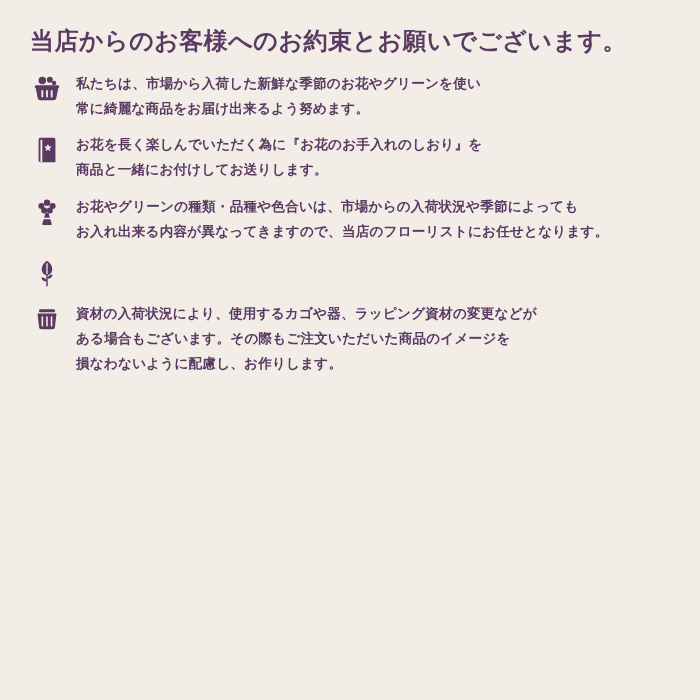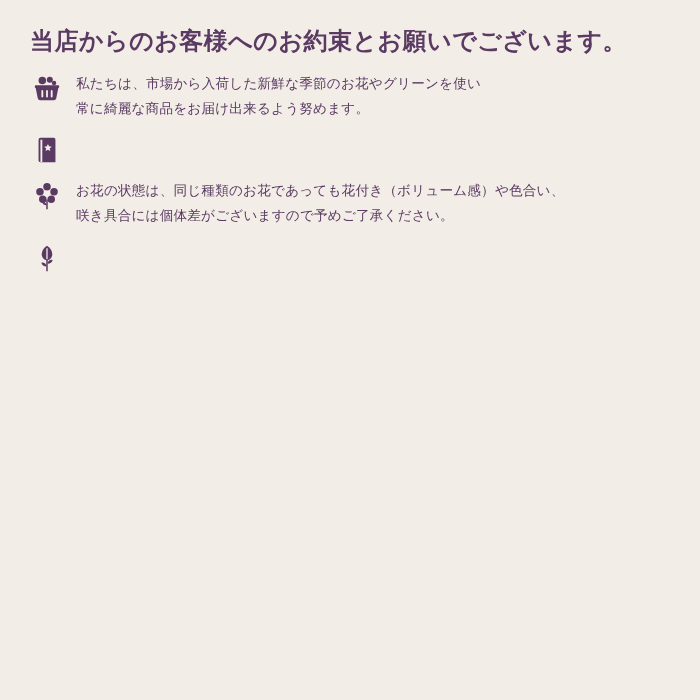--- a/index.html
+++ b/index.html
@@ -28,20 +28,21 @@
     color: #5a3a62;
     margin: 0 0 12px 6px;
     line-height: 1.25;
     white-space: nowrap;
   }
   .promise-list {
     display: flex;
     flex-direction: column;
     gap: 10px;
     margin-top: 14px;
+    font-weight: bold;
   }
   .promise-item {
     display: flex;
     align-items: flex-start;
     gap: 12px;
     padding-left: 6px;
   }
   .icon-box {
     flex: 0 0 auto;
     width: 34px;
@@ -91,49 +92,64 @@
     </div>
 
     <div class="promise-item">
       <span class="icon-box">
         <svg width="30" height="30" viewBox="0 0 32 32" aria-hidden="true">
           <path class="fill" d="M9 3h14a2 2 0 0 1 2 2v24H9a2 2 0 0 1-2-2V5a2 2 0 0 1 2-2z"></path>
           <rect fill="#f2ede6" x="9" y="5" width="2" height="24"></rect>
           <path fill="#f2ede6" d="M17 9.5l1.2 2.6 2.8.3-2.1 1.9.6 2.8-2.5-1.5-2.5 1.5.6-2.8-2.1-1.9 2.8-.3z"></path>
         </svg>
       </span>
+      <div class="promise-text">お花を長く楽しんでいただく為に『お花のお手入れのしおり』を
+商品と一緒にお付けしてお送りします。</div>
     </div>
-
 
     <div class="promise-item">
       <span class="icon-box">
         <svg width="30" height="30" viewBox="0 0 32 32" aria-hidden="true">
-          <circle class="fill" cx="16" cy="6" r="4"></circle>
-          <circle class="fill" cx="8.5" cy="11.5" r="4"></circle>
-          <circle class="fill" cx="23.5" cy="11.5" r="4"></circle>
-          <circle class="fill" cx="11.5" cy="19.5" r="4"></circle>
-          <circle class="fill" cx="20.5" cy="19.5" r="4"></circle>
-          <circle fill="#f2ede6" cx="16" cy="13.5" r="3.2"></circle>
-          <path class="fill" d="M15.2 20h1.6v10h-1.6z"></path>
-          <path class="fill" d="M15.6 26c-2.5 0-4.5-1.6-4.8-3.6 2.6-.4 4.8 1.2 4.8 3.6z"></path>
+          <circle class="fill" cx="16" cy="6" r="3.4"></circle>
+          <circle class="fill" cx="10" cy="9.5" r="3.2"></circle>
+          <circle class="fill" cx="22" cy="9.5" r="3.2"></circle>
+          <circle class="fill" cx="13" cy="14.5" r="3.2"></circle>
+          <circle class="fill" cx="19" cy="14.5" r="3.2"></circle>
+          <path class="fill" d="M14.4 17h3.2l3.4 11.5a1 1 0 0 1-1 1.3h-8a1 1 0 0 1-1-1.3z"></path>
+          <rect fill="#f2ede6" x="10.5" y="22" width="11" height="1.6" rx="0.8"></rect>
         </svg>
       </span>
-      <div class="promise-text">お花の状態は、同じ種類のお花であっても花付き（ボリューム感）や色合い、
-咲き具合には個体差がございますので予めご了承ください。</div>
+      <div class="promise-text">お花やグリーンの種類・品種や色合いは、市場からの入荷状況や季節によっても
+お入れ出来る内容が異なってきますので、当店のフローリストにお任せとなります。</div>
     </div>
+
 
     <div class="promise-item">
       <span class="icon-box">
         <svg width="30" height="30" viewBox="0 0 32 32" aria-hidden="true">
           <path class="fill" d="M16 3c3.6 2.2 5.6 5.4 5.6 9 0 3.6-2.5 6.3-5.6 6.3S10.4 15.6 10.4 12c0-3.6 2-6.8 5.6-9z"></path>
           <path fill="#f2ede6" d="M15.3 5.5h1.4v12h-1.4z"></path>
           <path class="fill" d="M15.2 17h1.6v13h-1.6z"></path>
           <path class="fill" d="M15.4 25c-2.8 0-5-1.8-5.4-4 2.9-.5 5.4 1.4 5.4 4z"></path>
           <path class="fill" d="M16.6 22c2.8 0 5-1.8 5.4-4-2.9-.5-5.4 1.4-5.4 4z"></path>
         </svg>
       </span>
     </div>
 
+    <div class="promise-item">
+      <span class="icon-box">
+        <svg width="30" height="30" viewBox="0 0 32 32" aria-hidden="true">
+          <path class="fill" d="M9 5.5h14a1.6 1.6 0 0 1 0 3.2H9a1.6 1.6 0 0 1 0-3.2z"></path>
+          <path class="fill" d="M7 10h18a1 1 0 0 1 1 1.1l-1.6 14A2.2 2.2 0 0 1 22.2 27H9.8a2.2 2.2 0 0 1-2.2-1.9L6 11.1A1 1 0 0 1 7 10z"></path>
+          <rect fill="#f2ede6" x="10.2" y="13" width="1.7" height="11" rx="0.8"></rect>
+          <rect fill="#f2ede6" x="15.1" y="13" width="1.7" height="11" rx="0.8"></rect>
+          <rect fill="#f2ede6" x="20" y="13" width="1.7" height="11" rx="0.8"></rect>
+        </svg>
+      </span>
+      <div class="promise-text">資材の入荷状況により、使用するカゴや器、ラッピング資材の変更などが
+ある場合もございます。その際もご注文いただいた商品のイメージを
+損なわないように配慮し、お作りします。</div>
+    </div>
 
 
 
   </div>
 </div>
 
 </body></html>

